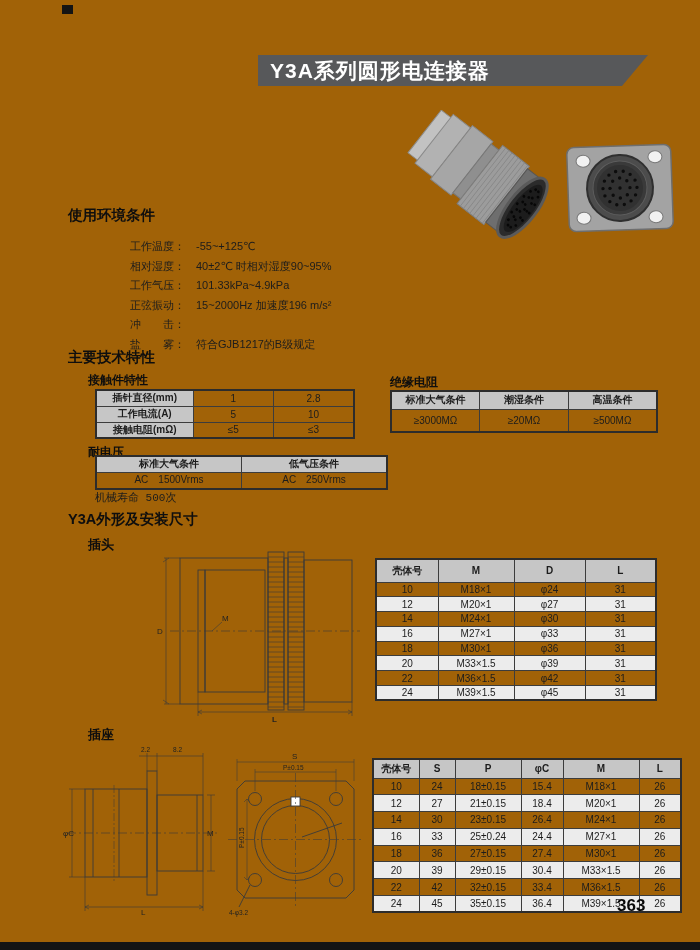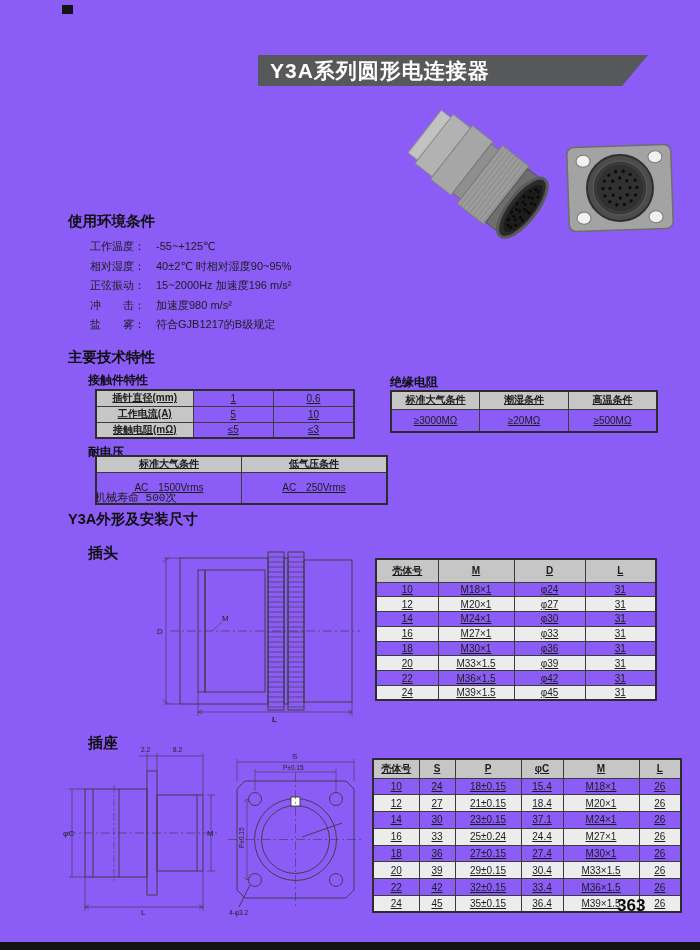--- a/index.html
+++ b/index.html
@@ -1,19 +1,19 @@
 <!DOCTYPE html>
 <html><head>
 <meta charset="utf-8">
 <style>
   * { box-sizing: border-box; }
   html,body { margin:0; padding:0; background:#e8e8e8; }
   .page {
     position:relative; width:700px; height:950px; margin:0 auto;
-    background:#8b5cf6; overflow:hidden;
+    background:#a16207; overflow:hidden;
     font-family:"Liberation Sans","DejaVu Sans",sans-serif; color:#1c1c1c;
   }
   .abs { position:absolute; }
 
   
   .banner {
     left:258px; top:55px; width:390px; height:31px;
     background:#57585a; color:#ffffff;
     font-size:21px; font-weight:bold; line-height:31px; padding-left:12px;
     letter-spacing:1px;
@@ -23,44 +23,44 @@
   
   .corner-mark { left:62px; top:5px; width:11px; height:9px; background:#141414; }
   .bottom-bar  { left:0; top:942px; width:700px; height:8px; background:#141414; }
 
   
   .intro { left:68px; top:106px; width:344px; font-size:11.5px; line-height:16px; text-align:justify; }
   .intro p { margin:0; text-indent:2em; }
 
   .section-heading { font-size:14.5px; font-weight:bold; color:#0e0e0e; }
   .sub-heading { font-size:12px; font-weight:bold; color:#0e0e0e; }
-  .big-sub { font-size:15px;margin-top:8px; }
+  .big-sub { font-size:13px; }
 
   
   .env-list { left:90px; top:237px; width:300px; font-size:11px; }
-  .env-row { display:flex; height:19.5px; line-height:19.5px; }
+  .env-row { display:flex; height:19.5px; line-height:19.5px;margin-left:40px; }
   .env-label { width:66px; flex:none; }
   .env-value { flex:1; }
 
   
-  table { border-collapse:collapse; table-layout:fixed;text-decoration:underline; }
+  table { border-collapse:collapse; table-layout:fixed; }
   th, td {
     border:1px solid #3c3c3c; text-align:center; vertical-align:middle;
     font-size:10px; padding:0 2px; overflow:hidden; white-space:nowrap;
   }
   th { background:#c6c6c6; font-weight:bold; }
   .t-contact { left:95px; top:389px; width:260px; }
   .t-contact td { height:16px; }
   .t-contact td:first-child { background:#c6c6c6; font-weight:bold; width:97px; }
   .t-insul { left:390px; top:390px; width:268px; }
   .t-insul th { height:18px; }
   .t-insul td { height:23px; }
   .t-volt { left:95px; top:455px; width:293px; }
   .t-volt th { height:16px; }
-  .t-volt td { height:32px; }
+  .t-volt td { height:17px; }
   .t-plug { left:375px; top:558px; width:280px; }
   .t-plug th { height:23px; }
   .t-plug td { height:14.8px; }
   .t-plug tbody tr:nth-child(even) td { background:#ececec; }
   .t-sock { left:372px; top:758px; width:308px; }
   .t-sock th { height:19px; }
   .t-sock td { height:16.8px; }
   .t-sock tbody tr:nth-child(even) td { background:#ececec; }
   .t-plug, .t-sock, .t-insul, .t-volt, .t-contact { border:2px solid #2c2c2c; }
 
@@ -175,53 +175,56 @@
           <circle cx="60" cy="50" r="1.7" fill="#0c0c0c"></circle>
           <circle cx="62.928932188134524" cy="42.928932188134524" r="1.7" fill="#0c0c0c"></circle>
           <circle cx="70" cy="40" r="1.7" fill="#0c0c0c"></circle>
           <circle cx="77.07106781186548" cy="42.928932188134524" r="1.7" fill="#0c0c0c"></circle>
           <circle cx="70" cy="50" r="1.7" fill="#0c0c0c"></circle>
         </g>
     </g>
   </svg>
 
 
-  <div class="abs section-heading" style="left:68px; top:212px;">使用环境条件</div>
+  <div class="abs section-heading" style="left:68px; top:206px;">使用环境条件</div>
   <div class="abs env-list">
       <div class="env-row">
         <span class="env-label">工作温度：</span>
         <span class="env-value">-55~+125℃</span>
       </div>
       <div class="env-row">
         <span class="env-label">相对湿度：</span>
         <span class="env-value">40±2℃ 时相对湿度90~95%</span>
       </div>
       <div class="env-row">
+        <span class="env-label">工作气压：</span>
+        <span class="env-value">101.33kPa~4.9kPa</span>
+      </div>
+      <div class="env-row">
         <span class="env-label">正弦振动：</span>
         <span class="env-value">15~2000Hz 加速度196 m/s²</span>
       </div>
       <div class="env-row">
         <span class="env-label">冲　　击：</span>
-        <span class="env-value">加速度980 m/s²</span>
       </div>
       <div class="env-row">
         <span class="env-label">盐　　雾：</span>
         <span class="env-value">符合GJB1217的B级规定</span>
       </div>
     </div>
 
   <div class="abs section-heading" style="left:68px; top:348px;">主要技术特性</div>
 
   <div class="abs sub-heading" style="left:88px; top:372px;">接触件特性</div>
   <table class="abs t-contact">
     <tbody>
         <tr>
           <td>插针直径(mm)</td>
           <td>1</td>
-          <td>0.6</td>
+          <td>2.8</td>
         </tr>
         <tr>
           <td>工作电流(A)</td>
           <td>5</td>
           <td>10</td>
         </tr>
         <tr>
           <td>接触电阻(mΩ)</td>
           <td>≤5</td>
           <td>≤3</td>
@@ -536,21 +539,21 @@
           <td>27</td>
           <td>21±0.15</td>
           <td>18.4</td>
           <td>M20×1</td>
           <td>26</td>
         </tr>
         <tr>
           <td>14</td>
           <td>30</td>
           <td>23±0.15</td>
-          <td>37.1</td>
+          <td>26.4</td>
           <td>M24×1</td>
           <td>26</td>
         </tr>
         <tr>
           <td>16</td>
           <td>33</td>
           <td>25±0.24</td>
           <td>24.4</td>
           <td>M27×1</td>
           <td>26</td>

